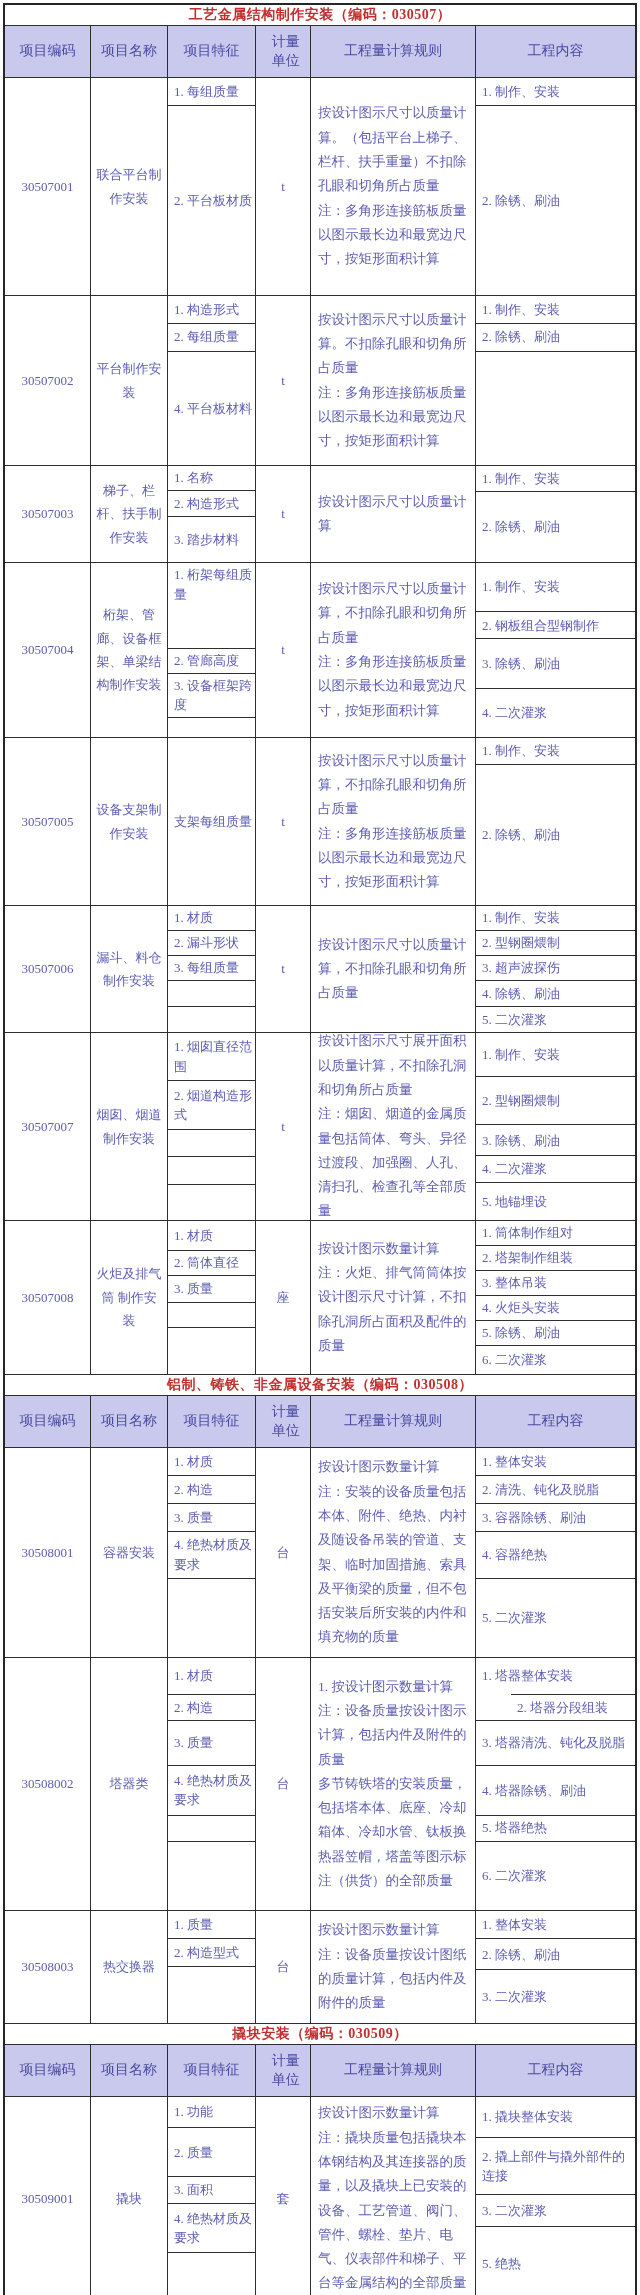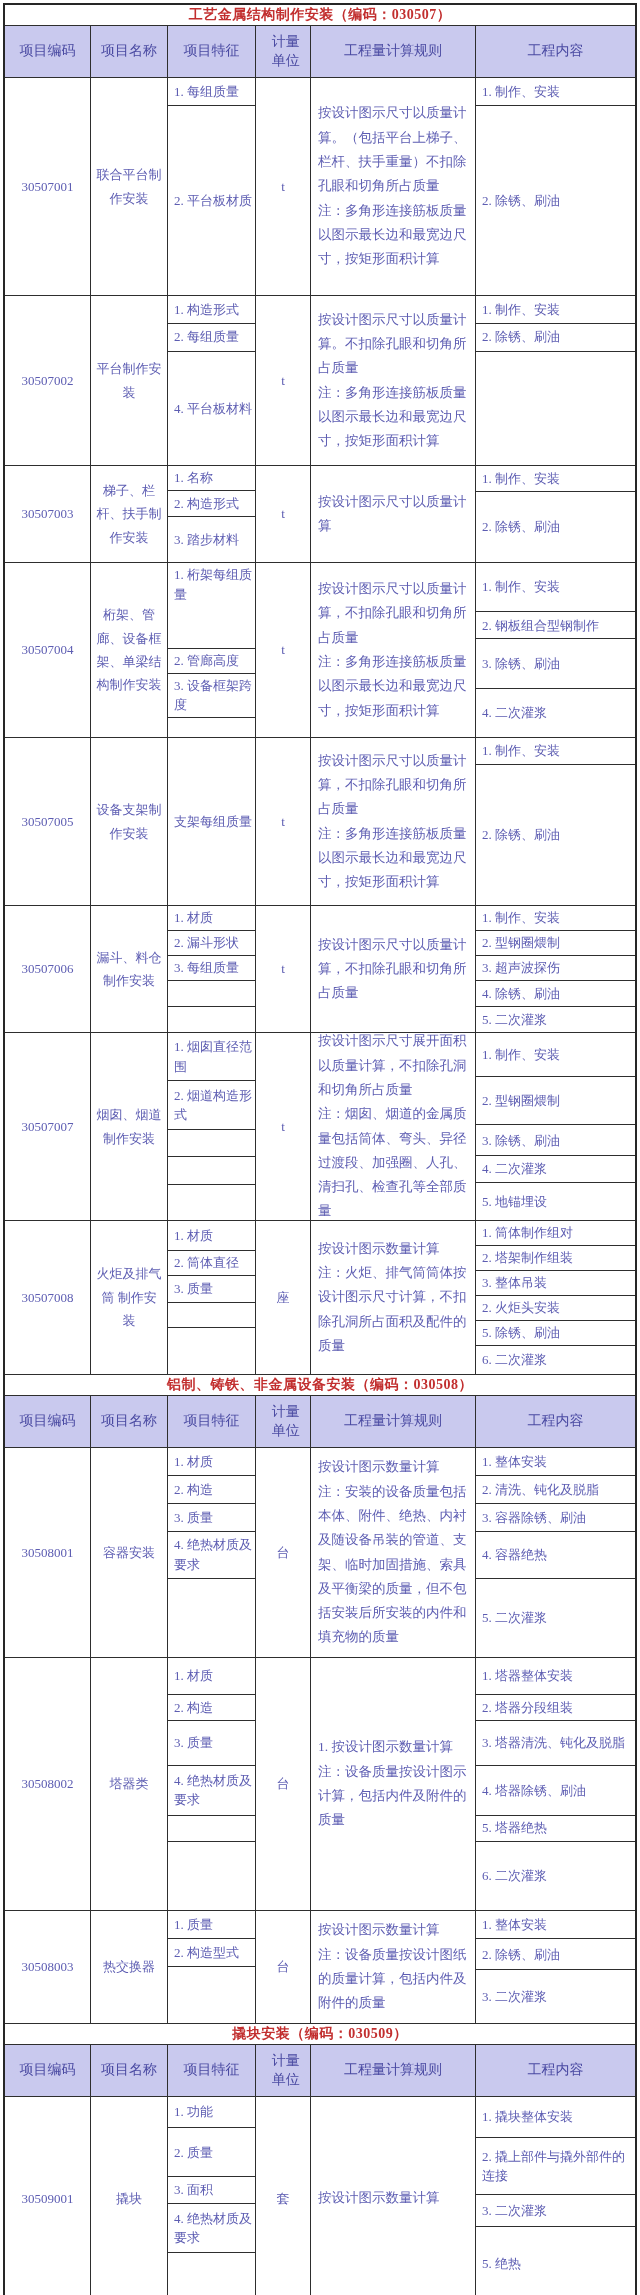--- a/index.html
+++ b/index.html
@@ -222,21 +222,21 @@
       </div>
       <div class="cell-center">座</div>
       <div class="rule">
         <p>按设计图示数量计算</p>
         <p>注：火炬、排气筒筒体按设计图示尺寸计算，不扣除孔洞所占面积及配件的质量</p>
       </div>
       <div class="stack">
         <div style="flex-grow: 24; text-align: right;">1. 筒体制作组对</div>
         <div style="flex-grow: 25;">2. 塔架制作组装</div>
         <div style="flex-grow: 25;">3. 整体吊装</div>
-        <div style="flex-grow: 25;">2. 火炬头安装</div>
+        <div style="flex-grow: 25;">4. 火炬头安装</div>
         <div style="flex-grow: 25;">5. 除锈、刷油</div>
         <div style="flex-grow: 30;">6. 二次灌浆</div>
       </div>
     </div>
     <div class="section-title">铝制、铸铁、非金属设备安装（编码：030508）</div>
     <div class="trow head">
       <div>项目编码</div>
       <div>项目名称</div>
       <div>项目特征</div>
       <div>
@@ -276,24 +276,25 @@
         <div style="flex-grow: 24;">2. 构造</div>
         <div style="flex-grow: 46;">3. 质量</div>
         <div style="flex-grow: 50;">4. 绝热材质及要求</div>
         <div style="flex-grow: 24;"></div>
         <div style="flex-grow: 73;"></div>
       </div>
       <div class="cell-center">台</div>
       <div class="rule">
         <p>1. 按设计图示数量计算</p>
         <p>注：设备质量按设计图示计算，包括内件及附件的质量</p>
+        <p>多节铸铁塔的安装质量，包括塔本体、底座、冷却箱体、冷却水管、钛板换热器笠帽，塔盖等图示标注（供货）的全部质量</p>
       </div>
       <div class="stack">
         <div style="flex-grow: 36;">1. 塔器整体安装</div>
-        <div style="flex-grow: 24;">2. 塔器分段组装</div>
+        <div style="flex-grow: 24; margin-left: 35px;">2. 塔器分段组装</div>
         <div style="flex-grow: 46; text-align: right;">3. 塔器清洗、钝化及脱脂</div>
         <div style="flex-grow: 50;">4. 塔器除锈、刷油</div>
         <div style="flex-grow: 24;">5. 塔器绝热</div>
         <div style="flex-grow: 73;">6. 二次灌浆</div>
       </div>
     </div>
     <div class="trow" style="height: 113px;">
       <div class="cell-center">30508003</div>
       <div class="cell-center">热交换器</div>
       <div class="stack">
@@ -329,20 +330,21 @@
       <div class="stack">
         <div style="flex-grow: 30;">1. 功能</div>
         <div style="flex-grow: 50;">2. 质量</div>
         <div style="flex-grow: 25;">3. 面积</div>
         <div style="flex-grow: 50;">4. 绝热材质及要求</div>
         <div style="flex-grow: 49;"></div>
       </div>
       <div class="cell-center">套</div>
       <div class="rule">
         <p>按设计图示数量计算</p>
+        <p>注：撬块质量包括撬块本体钢结构及其连接器的质量，以及撬块上已安装的设备、工艺管道、阀门、管件、螺栓、垫片、电气、仪表部件和梯子、平台等金属结构的全部质量</p>
       </div>
       <div class="stack">
         <div style="flex-grow: 35;">1. 撬块整体安装</div>
         <div style="flex-grow: 50;">2. 撬上部件与撬外部件的连接</div>
         <div style="flex-grow: 26;">3. 二次灌浆</div>
         <div style="flex-grow: 67;">5. 绝热</div>
       </div>
     </div>
   </div>
 

